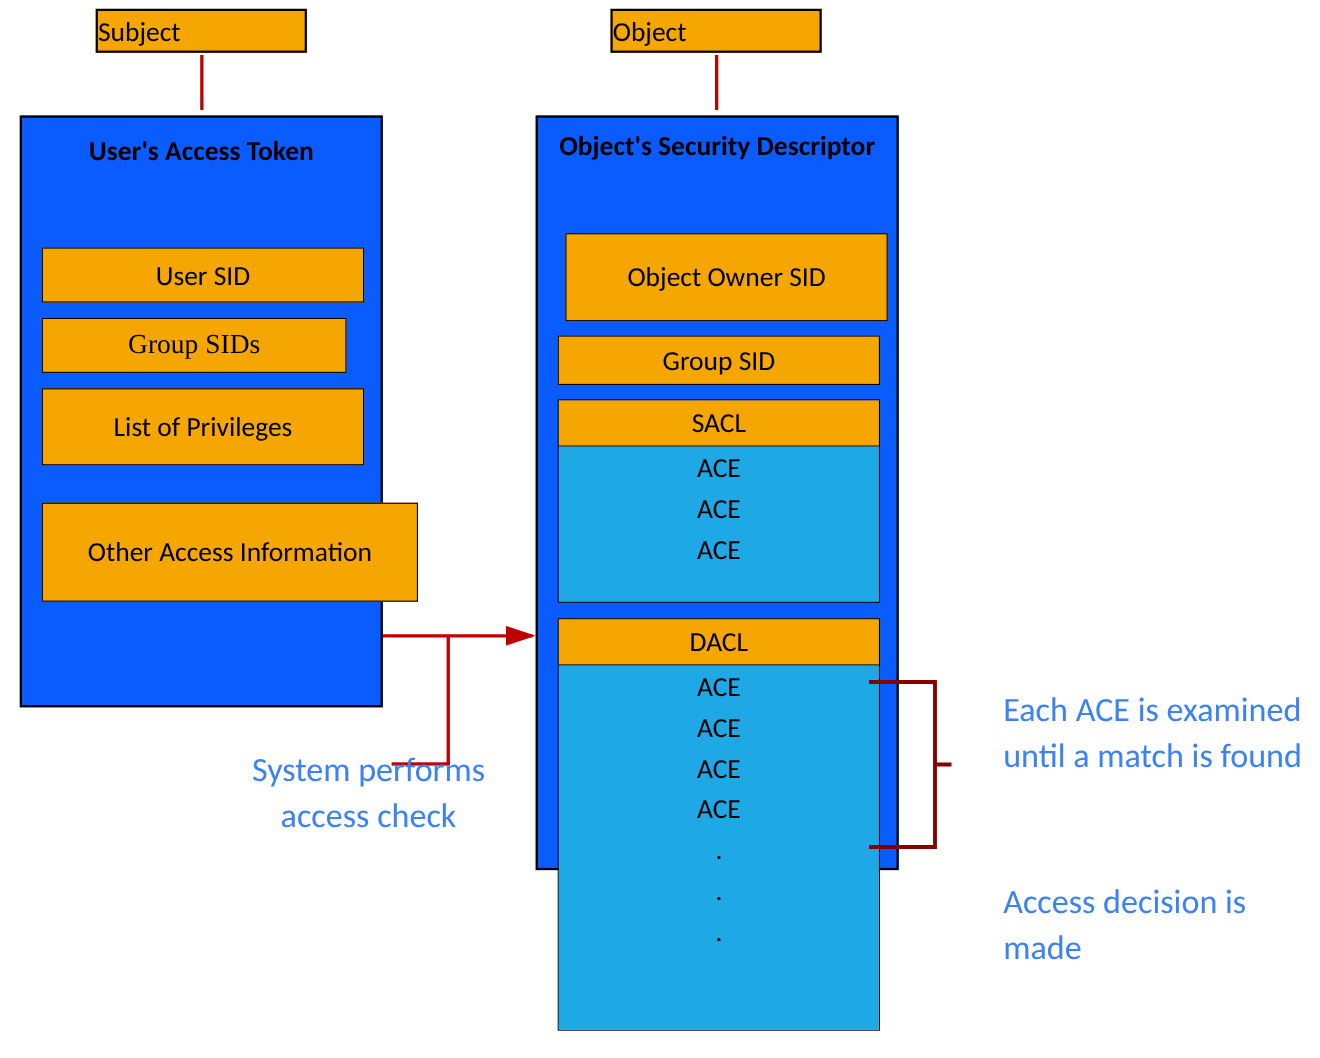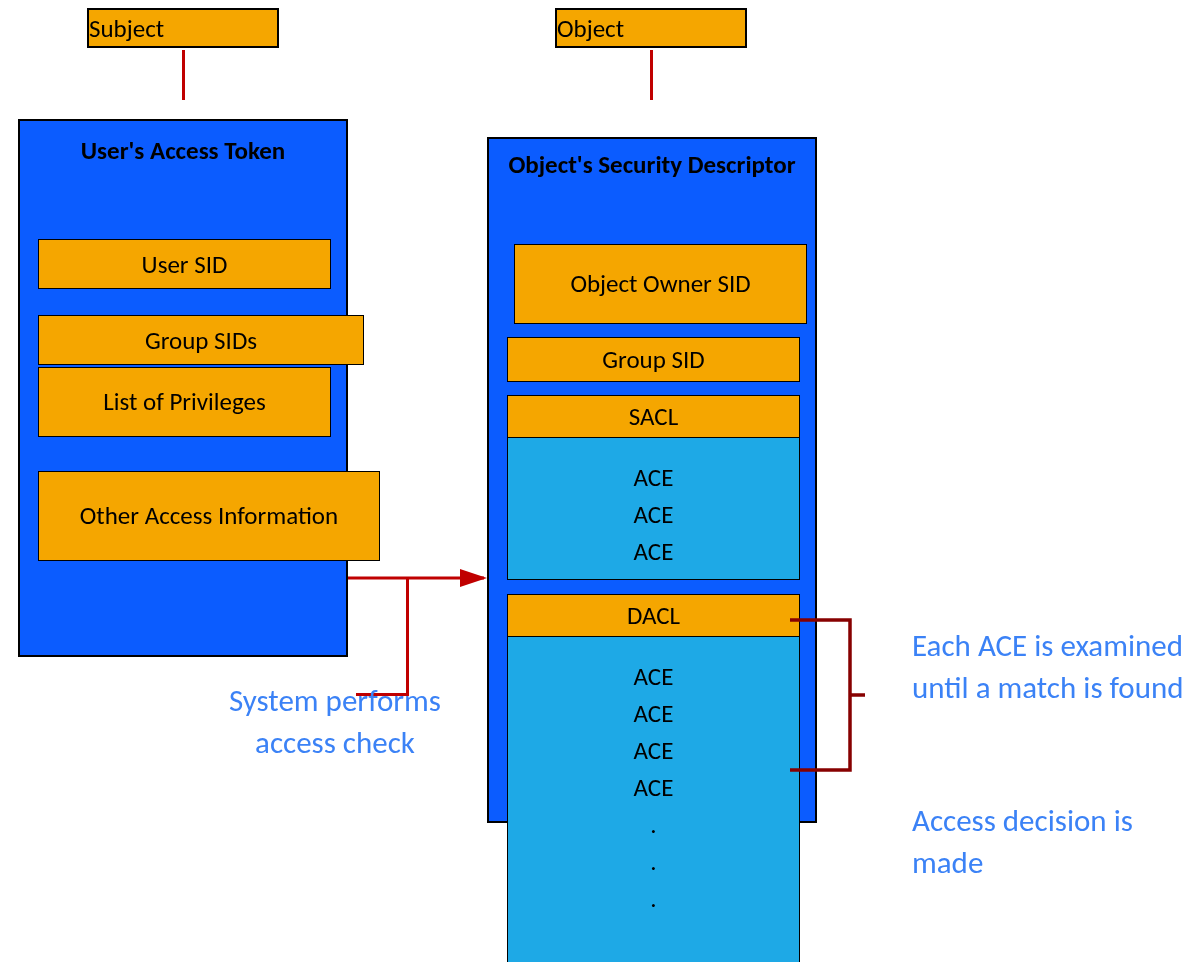--- a/index.html
+++ b/index.html
@@ -50,21 +50,21 @@
     color: #000;
     border-bottom: 1.5px solid #000;
   }
   .acl-body {
     background: #1ea9e6;
     display: flex;
     flex-direction: column;
     align-items: center;
     justify-content: flex-start;
     gap: 6px;
-    padding-top: 24px;
+    padding-top: 4px;
     font-size: 25px;
     color: #000;
   }
 
   .line {
     position: absolute;
     background: #c00000;
   }
   svg.sv { position: absolute; overflow: visible; }
 </style>
@@ -74,38 +74,38 @@
 <div class="box orange" style="left:87px; top:8px; width:192px; height:40px;">
   <span class="label-small">Subject</span>
 </div>
 <div class="line" style="left:182px; top:50px; width:3px; height:50px;"></div>
 
 <div class="box orange" style="left:555px; top:8px; width:192px; height:40px;">
   <span class="label-small">Object</span>
 </div>
 <div class="line" style="left:650px; top:50px; width:3px; height:50px;"></div>
 
-<div class="box blue" style="left:18px; top:105px; width:330px; height:538px; display:block;margin-top:14px;">
+<div class="box blue" style="left:18px; top:105px; width:330px; height:538px; display:block;">
   <div class="label-big" style="position:absolute; left:0; right:0; top:14px; text-align:center; line-height:1.3;">User's Access Token</div>
 
   <div class="inner-orange" style="left:18px; top:118px; width:293px; height:50px;">
     <span>User SID</span>
   </div>
-  <div class="inner-orange" style="left:18px; top:194px; width:326px; height:50px;">
+  <div class="inner-orange" style="left:18px; top:182px; width:277px; height:50px;font-family:Liberation Serif, serif;">
     <span>Group SIDs</span>
   </div>
   <div class="inner-orange" style="left:18px; top:246px; width:293px; height:70px; line-height:1.3;">
     <span>List of Privileges</span>
   </div>
   <div class="inner-orange" style="left:18px; top:350px; width:342px; height:90px; line-height:1.3;">
     <span>Other Access Information</span>
   </div>
 </div>
 
-<div class="box blue" style="left:487px; top:105px; width:330px; height:686px; display:block;margin-top:32px;">
+<div class="box blue" style="left:487px; top:105px; width:330px; height:686px; display:block;">
   <div class="label-big" style="position:absolute; left:0; right:0; top:10px; text-align:center; line-height:1.3;">Object's Security Descriptor</div>
 
   <div class="inner-orange" style="left:25px; top:105px; width:293px; height:80px; line-height:1.3;">
     <span>Object Owner SID</span>
   </div>
   <div class="inner-orange" style="left:18px; top:198px; width:293px; height:45px;">
     <span>Group SID</span>
   </div>
 
   <div class="acl-wrap" style="left:18px; top:256px; width:293px; height:185px;">

